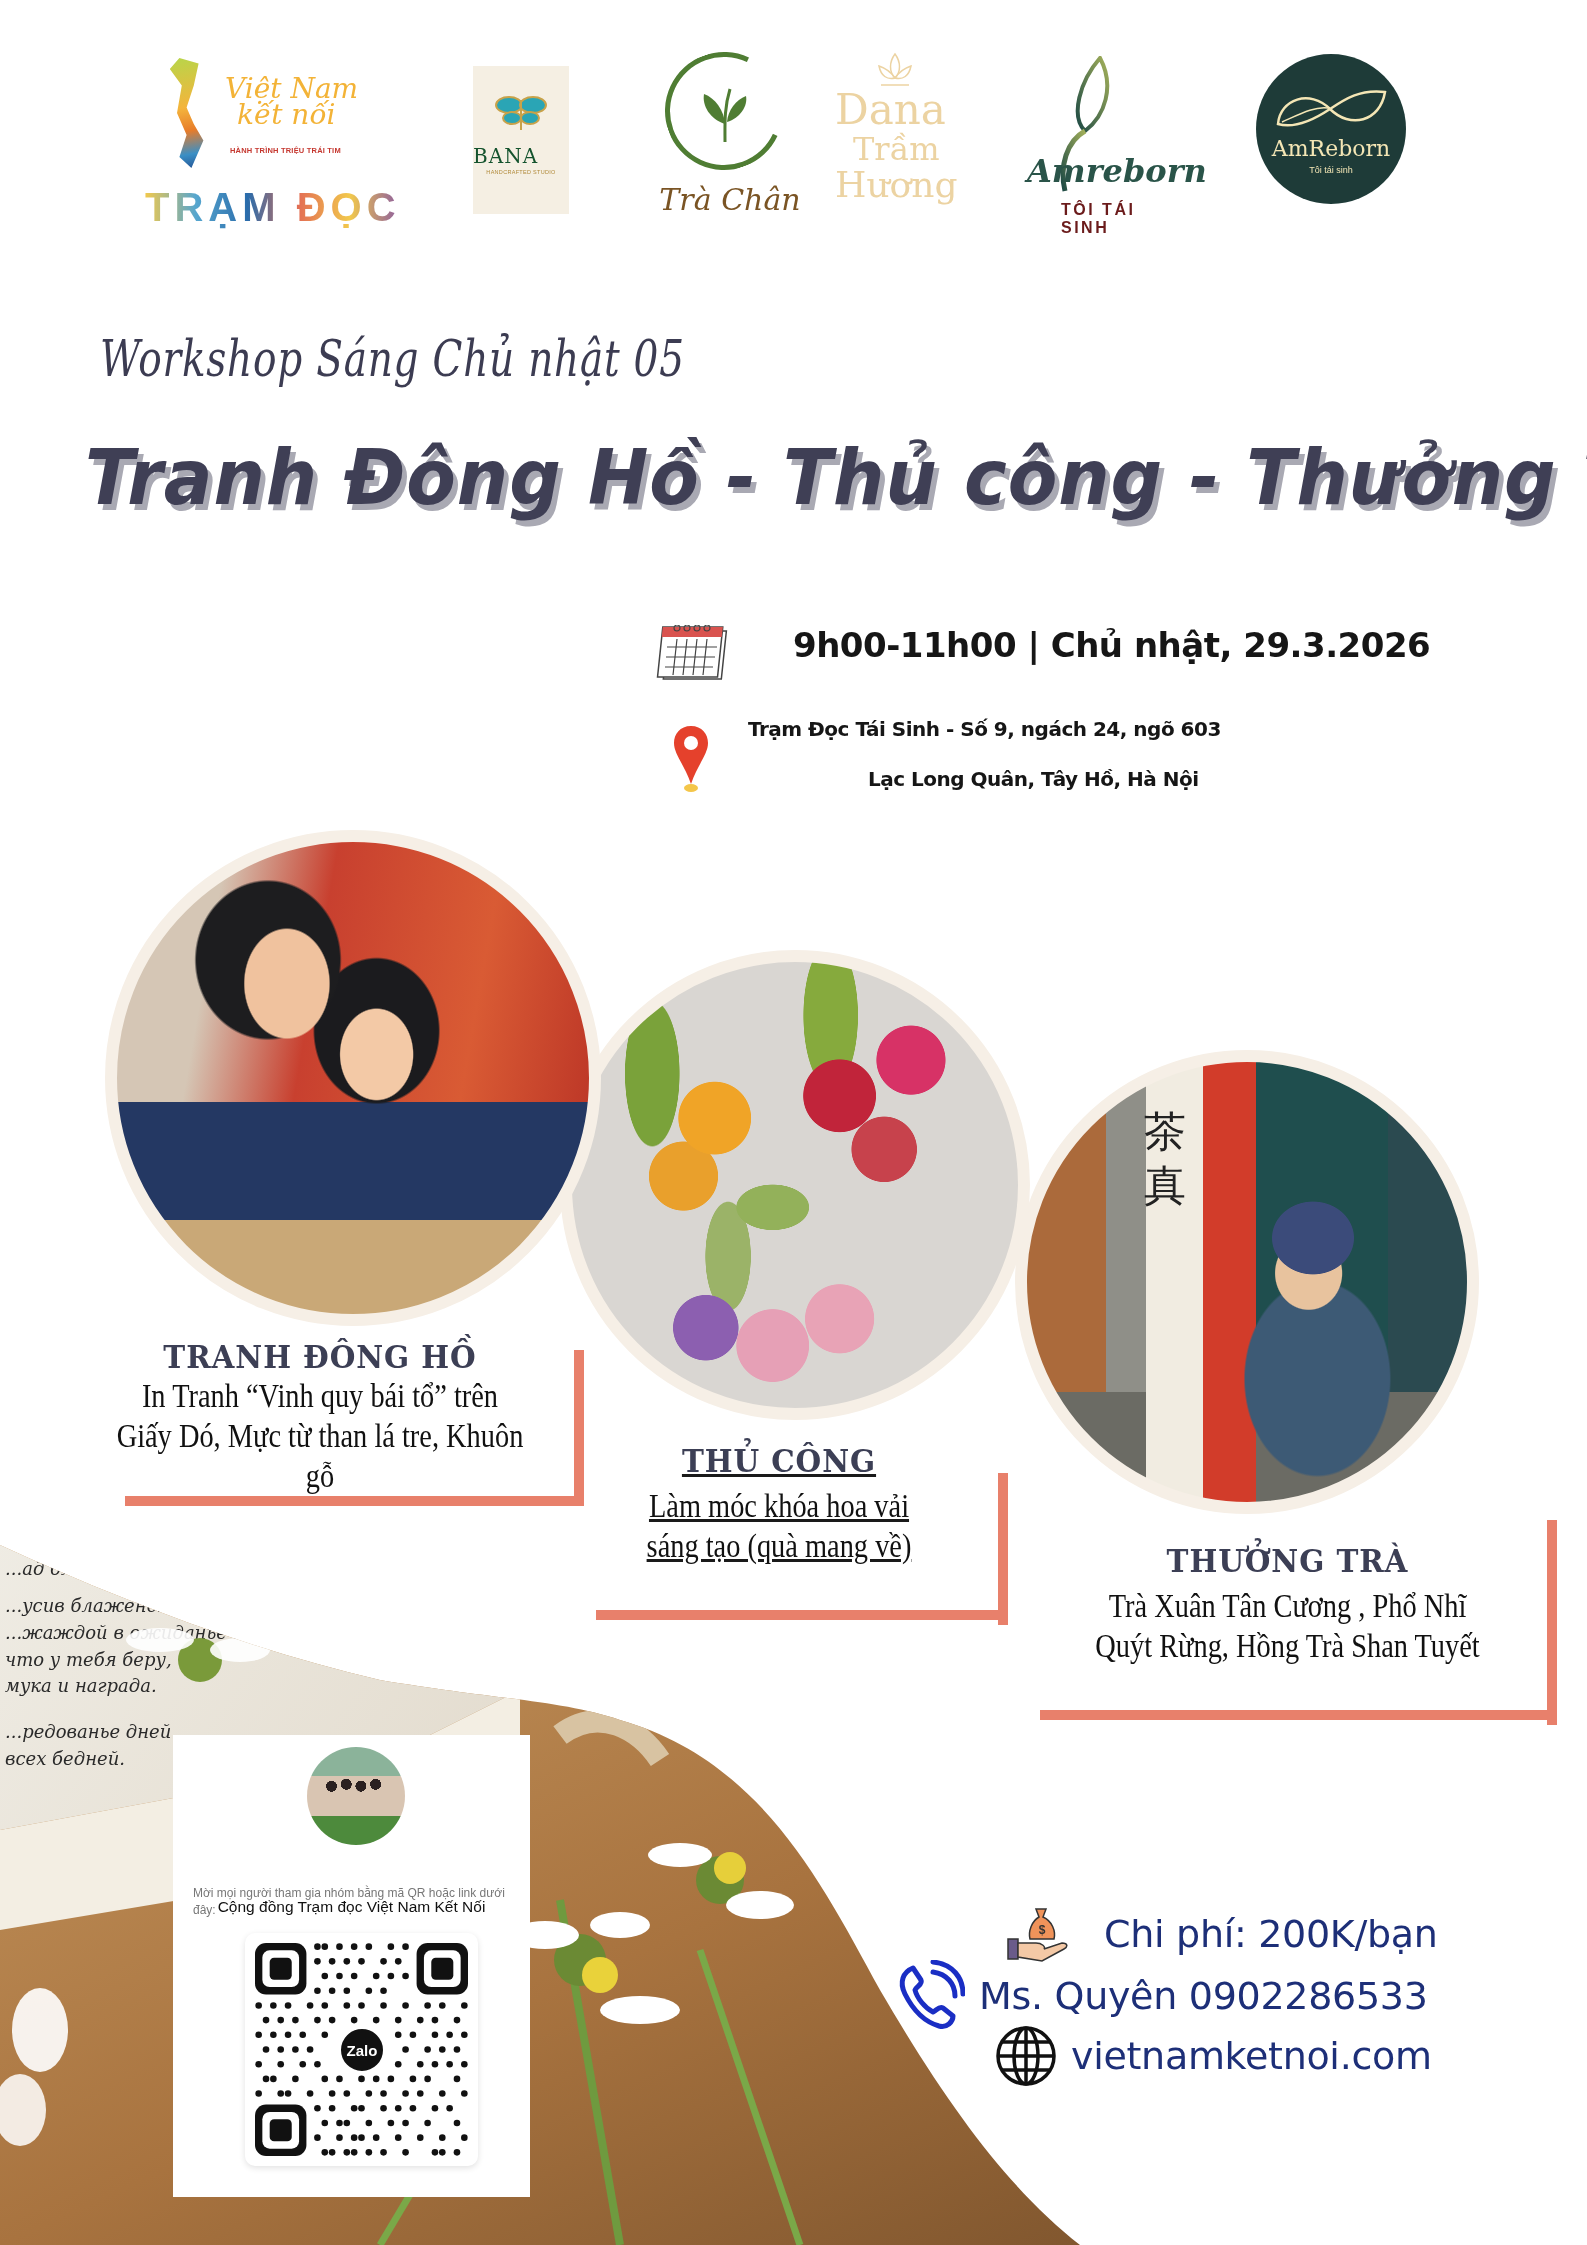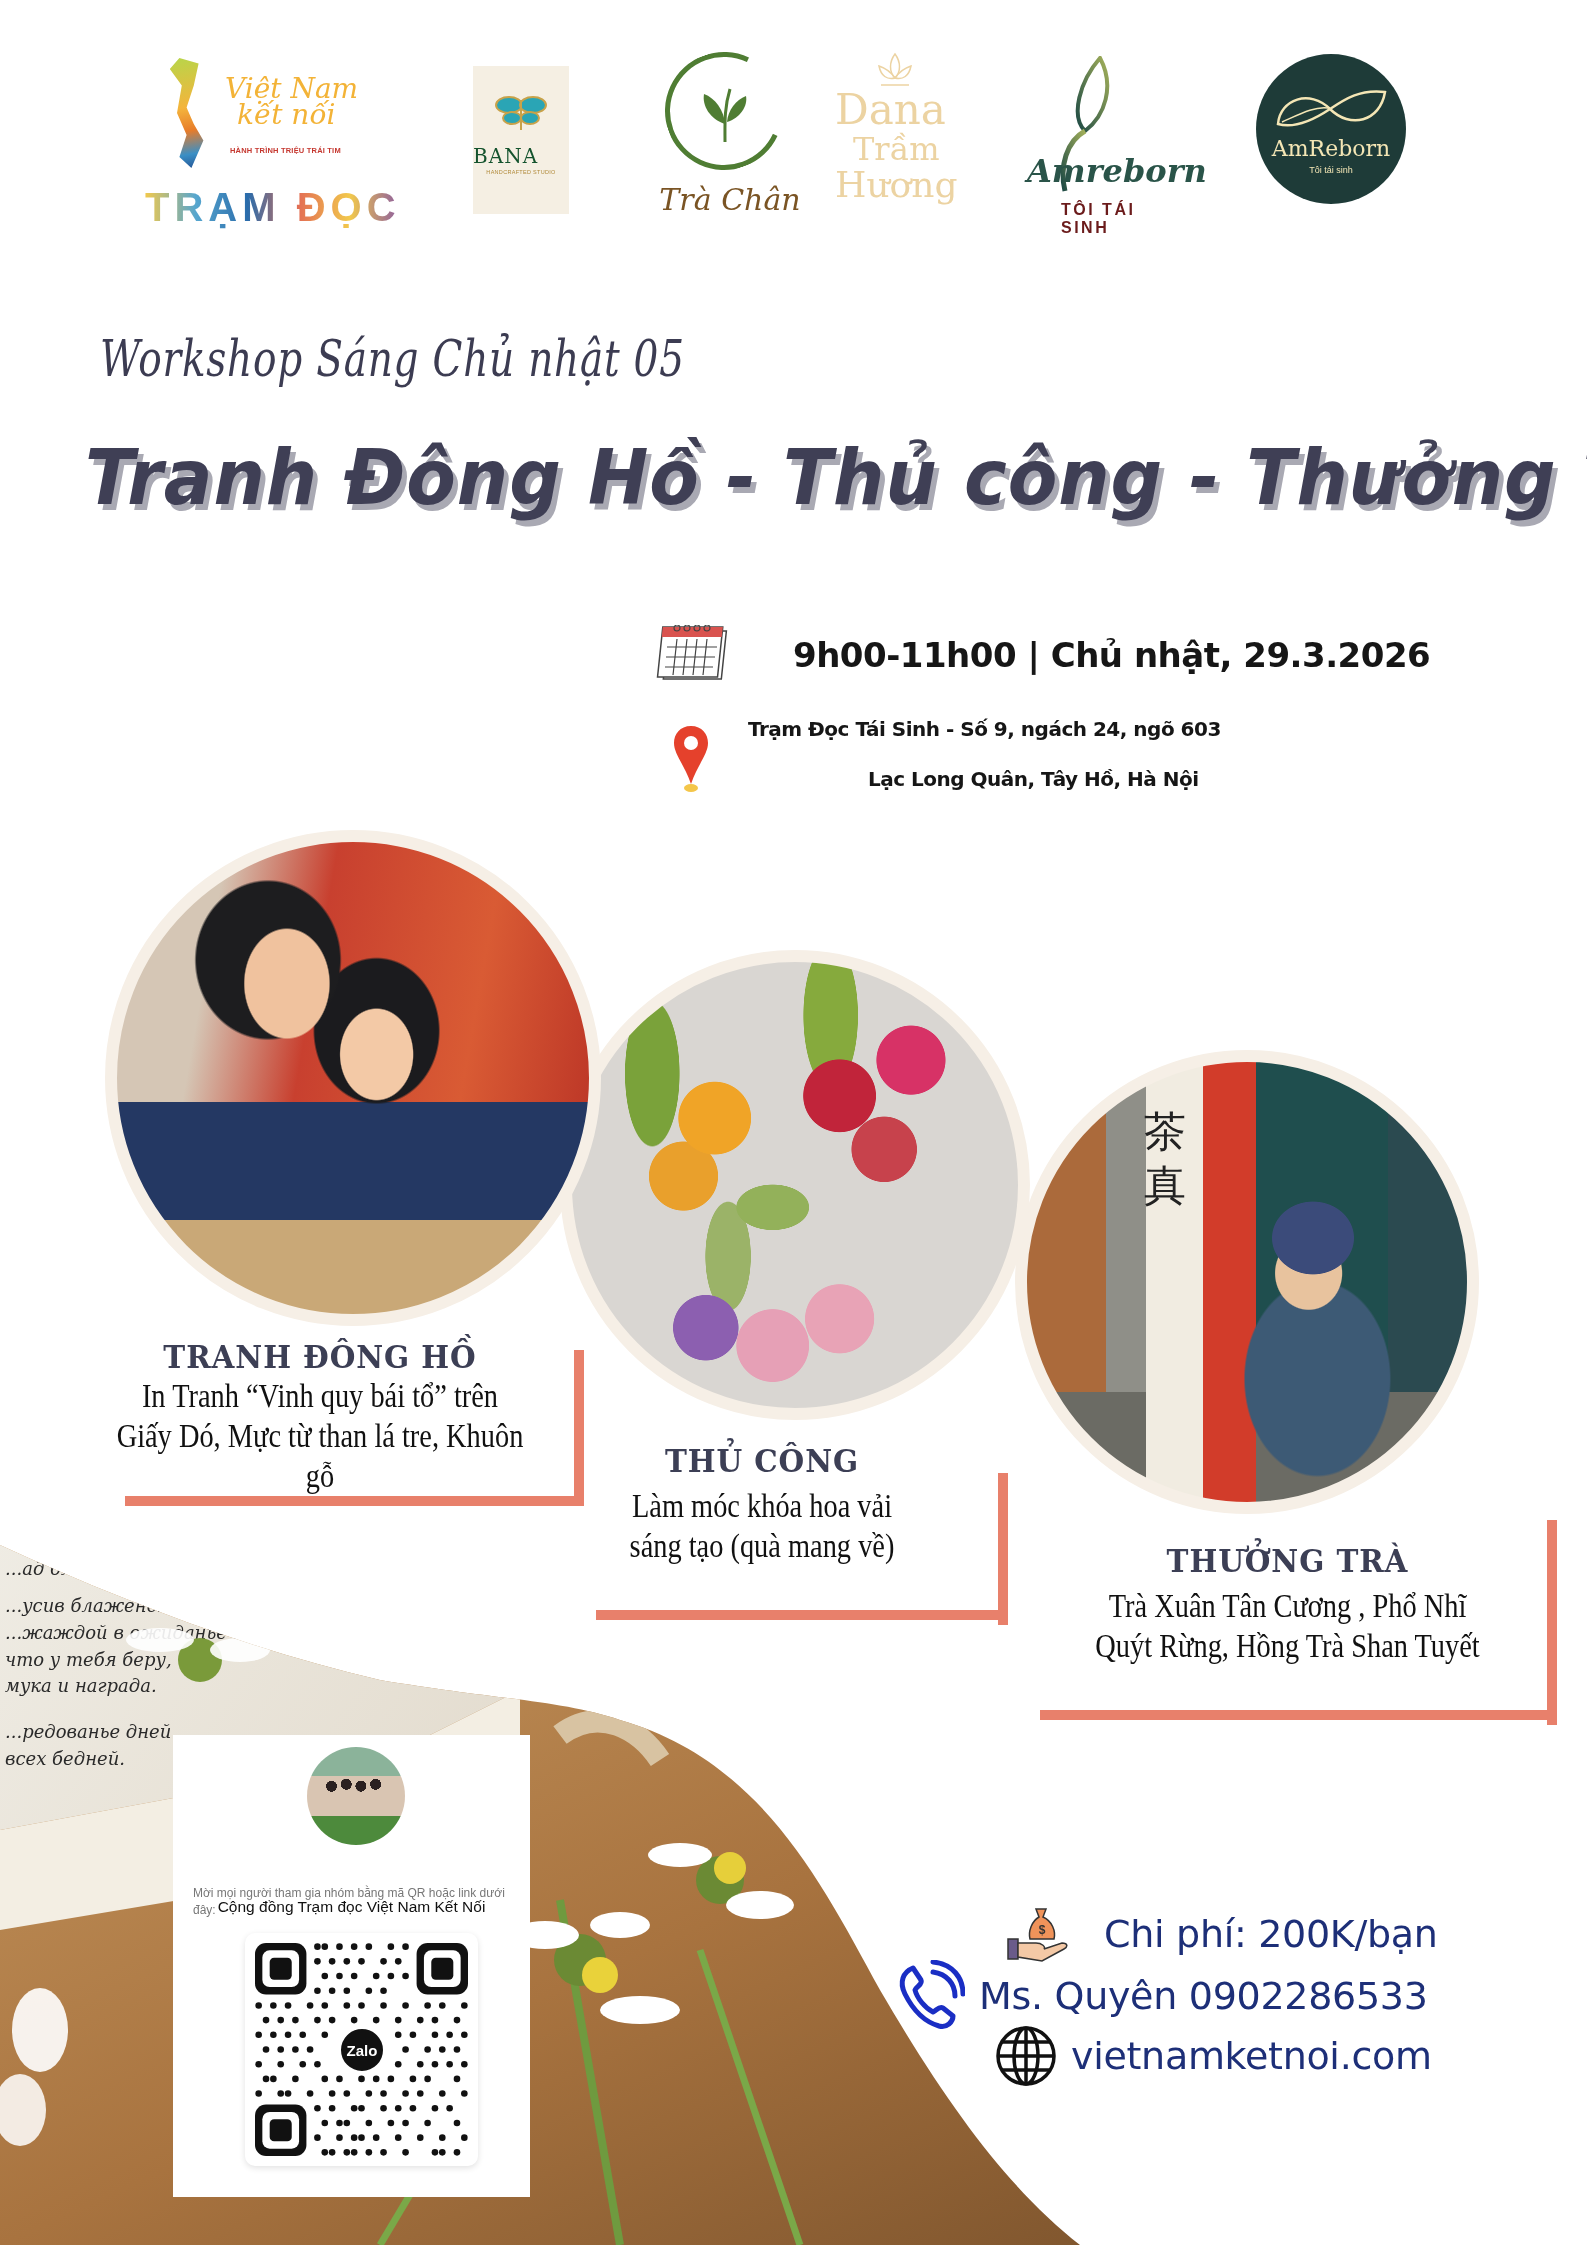--- a/index.html
+++ b/index.html
@@ -47,21 +47,21 @@
   .am-text { position: absolute; left: 0; top: 82px; width: 100%; text-align: center; font-family: "DejaVu Serif", serif; color: #f4e6b5; font-size: 22px; }
   .am-sub { position: absolute; left: 0; top: 111px; width: 100%; text-align: center; color: #f4e6b5; font-size: 9px; }
 
   
   .subtitle { position: absolute; left: 100px; top: 330px; font-family: "DejaVu Serif", serif; font-style: italic;
     font-size: 50px; color: #3c3c52; transform: scaleX(0.78); transform-origin: left; letter-spacing: 1px; font-weight: 300; }
   .main-title { position: absolute; left: 85px; top: 433px; font-family: "DejaVu Sans", sans-serif; font-style: italic; font-weight: bold;
     font-size: 76px; color: #3f3f55; text-shadow: 5px 6px 0 #a9a9b3; letter-spacing: 1px; transform: scaleX(0.95); transform-origin: left; white-space: nowrap; }
 
   
-  .info-row { position: absolute; display: flex; align-items: center; }
+  .info-row { position: absolute; display: flex; }
   .date-row { left: 655px; top: 625px; }
   .calendar-icon { width: 80px; height: 60px; margin-right: 58px; }
   .date-text { font-family: "DejaVu Sans", sans-serif; font-weight: bold; font-size: 34px; color: #161616; letter-spacing: -0.5px; }
   .pin-icon { position: absolute; left: 672px; top: 724px; width: 38px; height: 70px; }
   .addr-line { position: absolute; font-family: "DejaVu Sans", sans-serif; font-weight: bold; font-size: 20px; color: #161616; letter-spacing: -0.5px; white-space: nowrap; }
   .addr1 { left: 748px; top: 717px; }
   .addr2 { left: 868px; top: 767px; }
 
   
   .photo-circle { position: absolute; border-radius: 50%; border: 12px solid #f6efe6; overflow: hidden; }
@@ -101,21 +101,21 @@
 
   
   .caption { position: absolute; text-align: center; z-index: 5; }
   .cap-bar-r { position: absolute; background: #e8806b; }
   .cap-title { font-family: "DejaVu Serif", serif; font-weight: bold; color: #3c3f55; letter-spacing: 1px; font-size: 32px; transform: scaleX(0.92); }
   .cap-body { font-family: "Liberation Serif", serif; color: #111; font-size: 33px; line-height: 40px; transform: scaleX(0.86); }
 
   .cap-1 { left: 70px; top: 1338px; width: 500px; }
   .cap-1-bar-v { left: 574px; top: 1350px; width: 10px; height: 155px; }
   .cap-1-bar-h { left: 125px; top: 1496px; width: 459px; height: 10px; }
-  .cap-2 { left: 572px; top: 1442px; width: 380px; }
+  .cap-2 { left: 589px; top: 1442px; width: 380px; text-decoration: underline; }
   .cap-2-bar-v { left: 998px; top: 1473px; width: 10px; height: 152px; }
   .cap-2-bar-h { left: 596px; top: 1610px; width: 412px; height: 10px; }
   .cap-3 { left: 1040px; top: 1542px; width: 495px; }
   .cap-3-bar-v { left: 1547px; top: 1520px; width: 10px; height: 205px; }
   .cap-3-bar-h { left: 1040px; top: 1710px; width: 517px; height: 10px; }
 
   
   .bottom-photo { position: absolute; left: 0; top: 1520px; width: 1587px; height: 725px; z-index: 0; }
 
   

